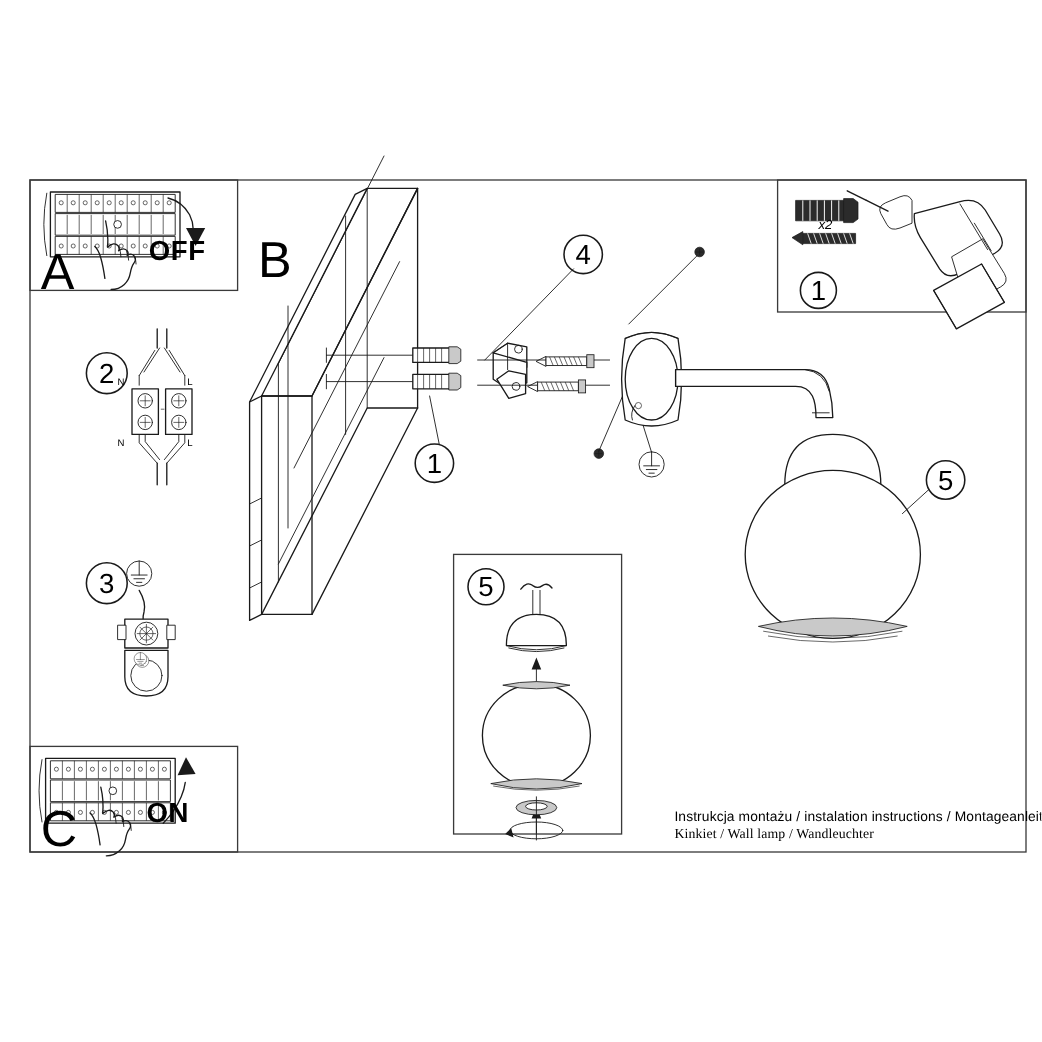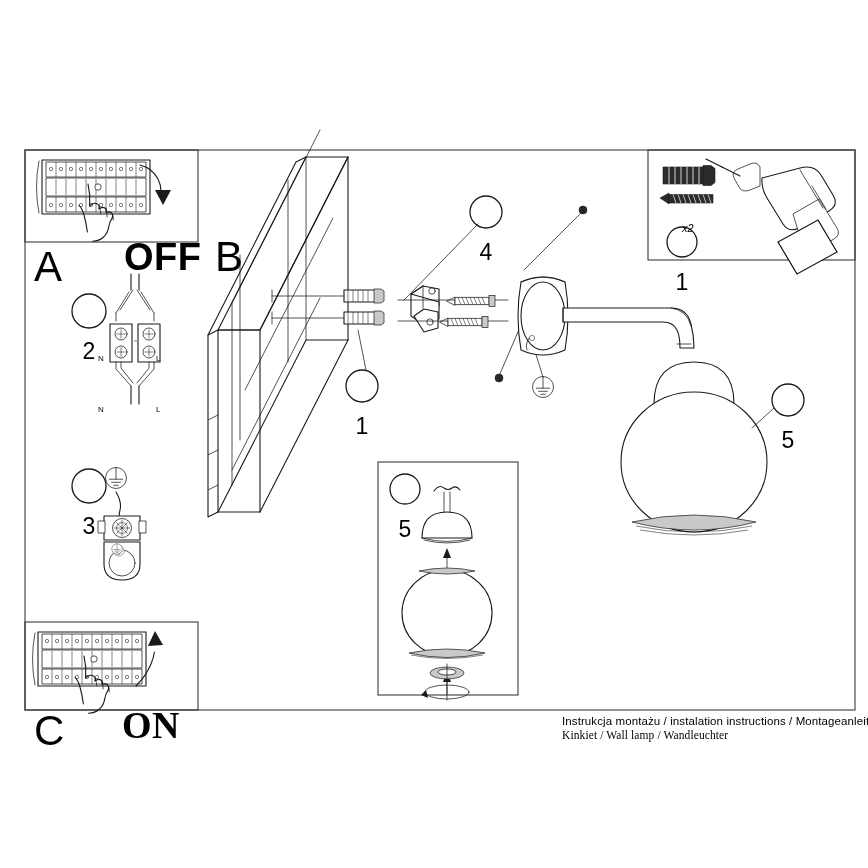--- a/index.html
+++ b/index.html
@@ -1,21 +1,21 @@
 <!DOCTYPE html>
 <html><head>
 <meta charset="utf-8">
 <style>
   html,body{margin:0;padding:0;background:#ffffff;}
   body{width:868px;height:868px;font-family:"Liberation Sans",sans-serif;color:#000;}
   #sheet{position:relative;width:868px;height:868px;overflow:hidden;background:#fff;}
   #svgroot{position:absolute;left:0;top:0;width:868px;height:868px;}
-  .lbl{position:absolute;font-family:"Liberation Sans",sans-serif;color:#000;white-space:pre;margin-top:40px;}
+  .lbl{position:absolute;font-family:"Liberation Sans",sans-serif;color:#000;white-space:pre;}
   .bigletter{font-size:42px;font-weight:400;line-height:1;}
-  .onoff{font-size:38px;font-weight:700;line-height:1;letter-spacing:.5px;}
+  .onoff{font-size:23px;font-weight:700;line-height:1;letter-spacing:.5px;}
   .stepnum{font-size:23px;line-height:1;text-align:center;}
   .tinylbl{font-size:8px;line-height:1;}
   .xtwo{font-size:11px;font-style:italic;line-height:1;}
   .foot{font-size:11.5px;line-height:14px;letter-spacing:.1px;}
 </style>
 </head>
 <body>
 
 <div id="sheet">
 
@@ -330,21 +330,21 @@
       <path class="lnT" d="M774 408 L752 428"></path>
     </g>
   </svg>
 
   <div class="lbl bigletter" style="left:34px;top:206px;">A</div>
   <div class="lbl onoff" style="left:124px;top:198px;">OFF</div>
 
   <div class="lbl bigletter" style="left:215px;top:196px;">B</div>
 
   <div class="lbl bigletter" style="left:34px;top:670px;">C</div>
-  <div class="lbl onoff" style="left:122px;top:666px;font-family:Liberation Serif, serif;">ON</div>
+  <div class="lbl onoff" style="left:122px;top:666px;">ON</div>
 
   <div class="lbl stepnum" style="left:672px;top:231px;width:20px;">1</div>
   <div class="lbl xtwo" style="left:682px;top:183px;">x2</div>
 
   <div class="lbl stepnum" style="left:79px;top:300px;width:20px;">2</div>
   <div class="lbl tinylbl" style="left:98px;top:315px;">N</div>
   <div class="lbl tinylbl" style="left:156px;top:315px;">L</div>
   <div class="lbl tinylbl" style="left:98px;top:366px;">N</div>
   <div class="lbl tinylbl" style="left:156px;top:366px;">L</div>
 

